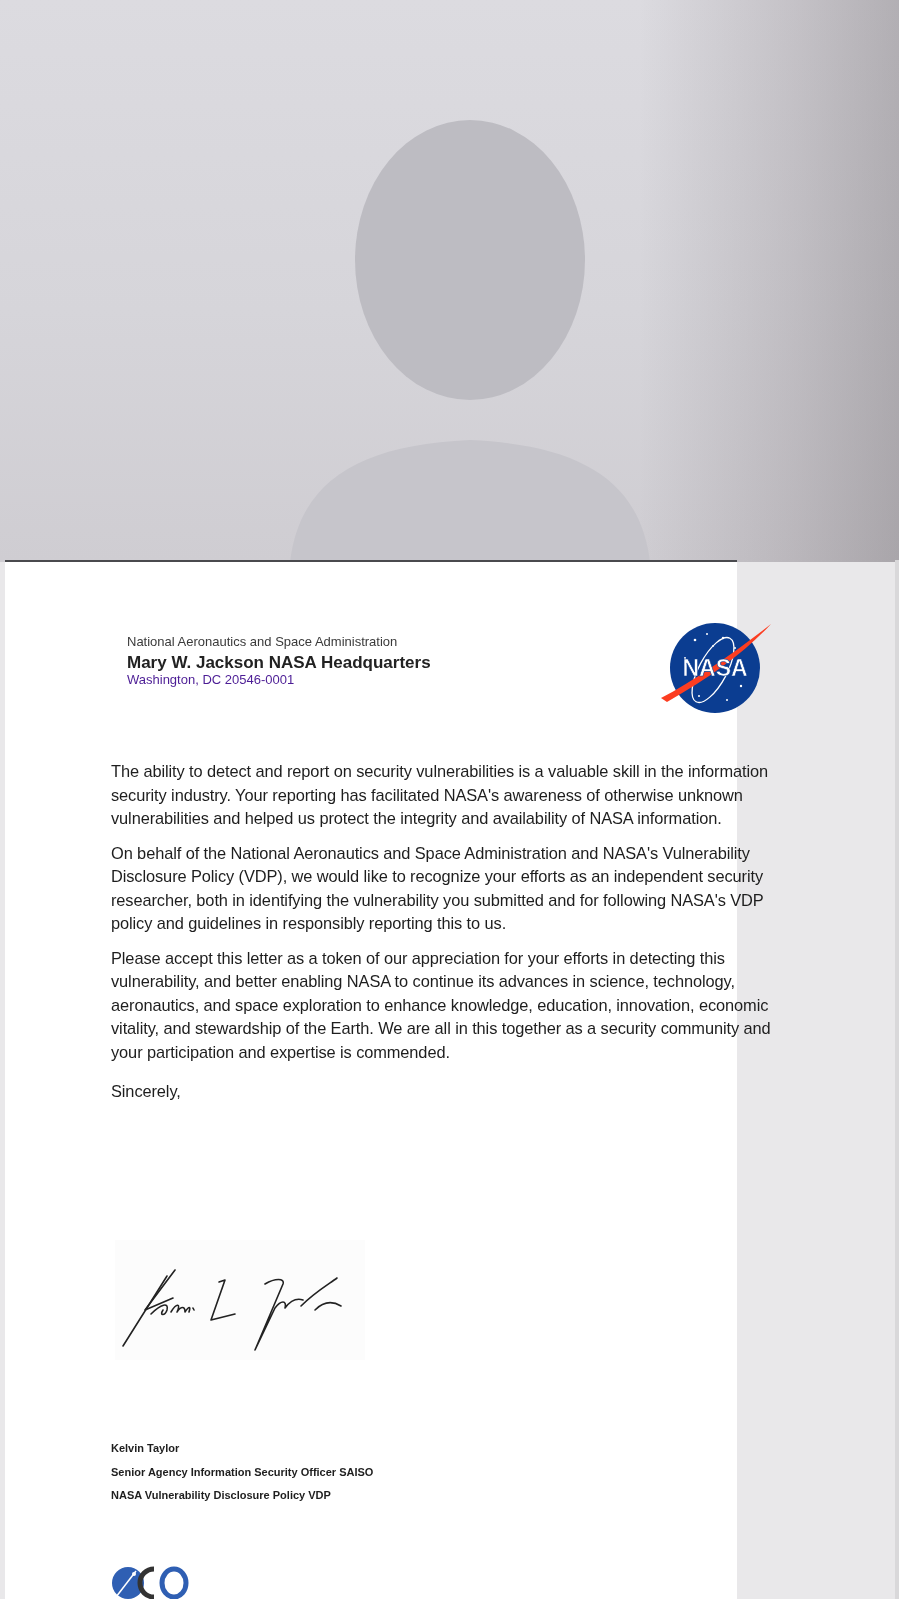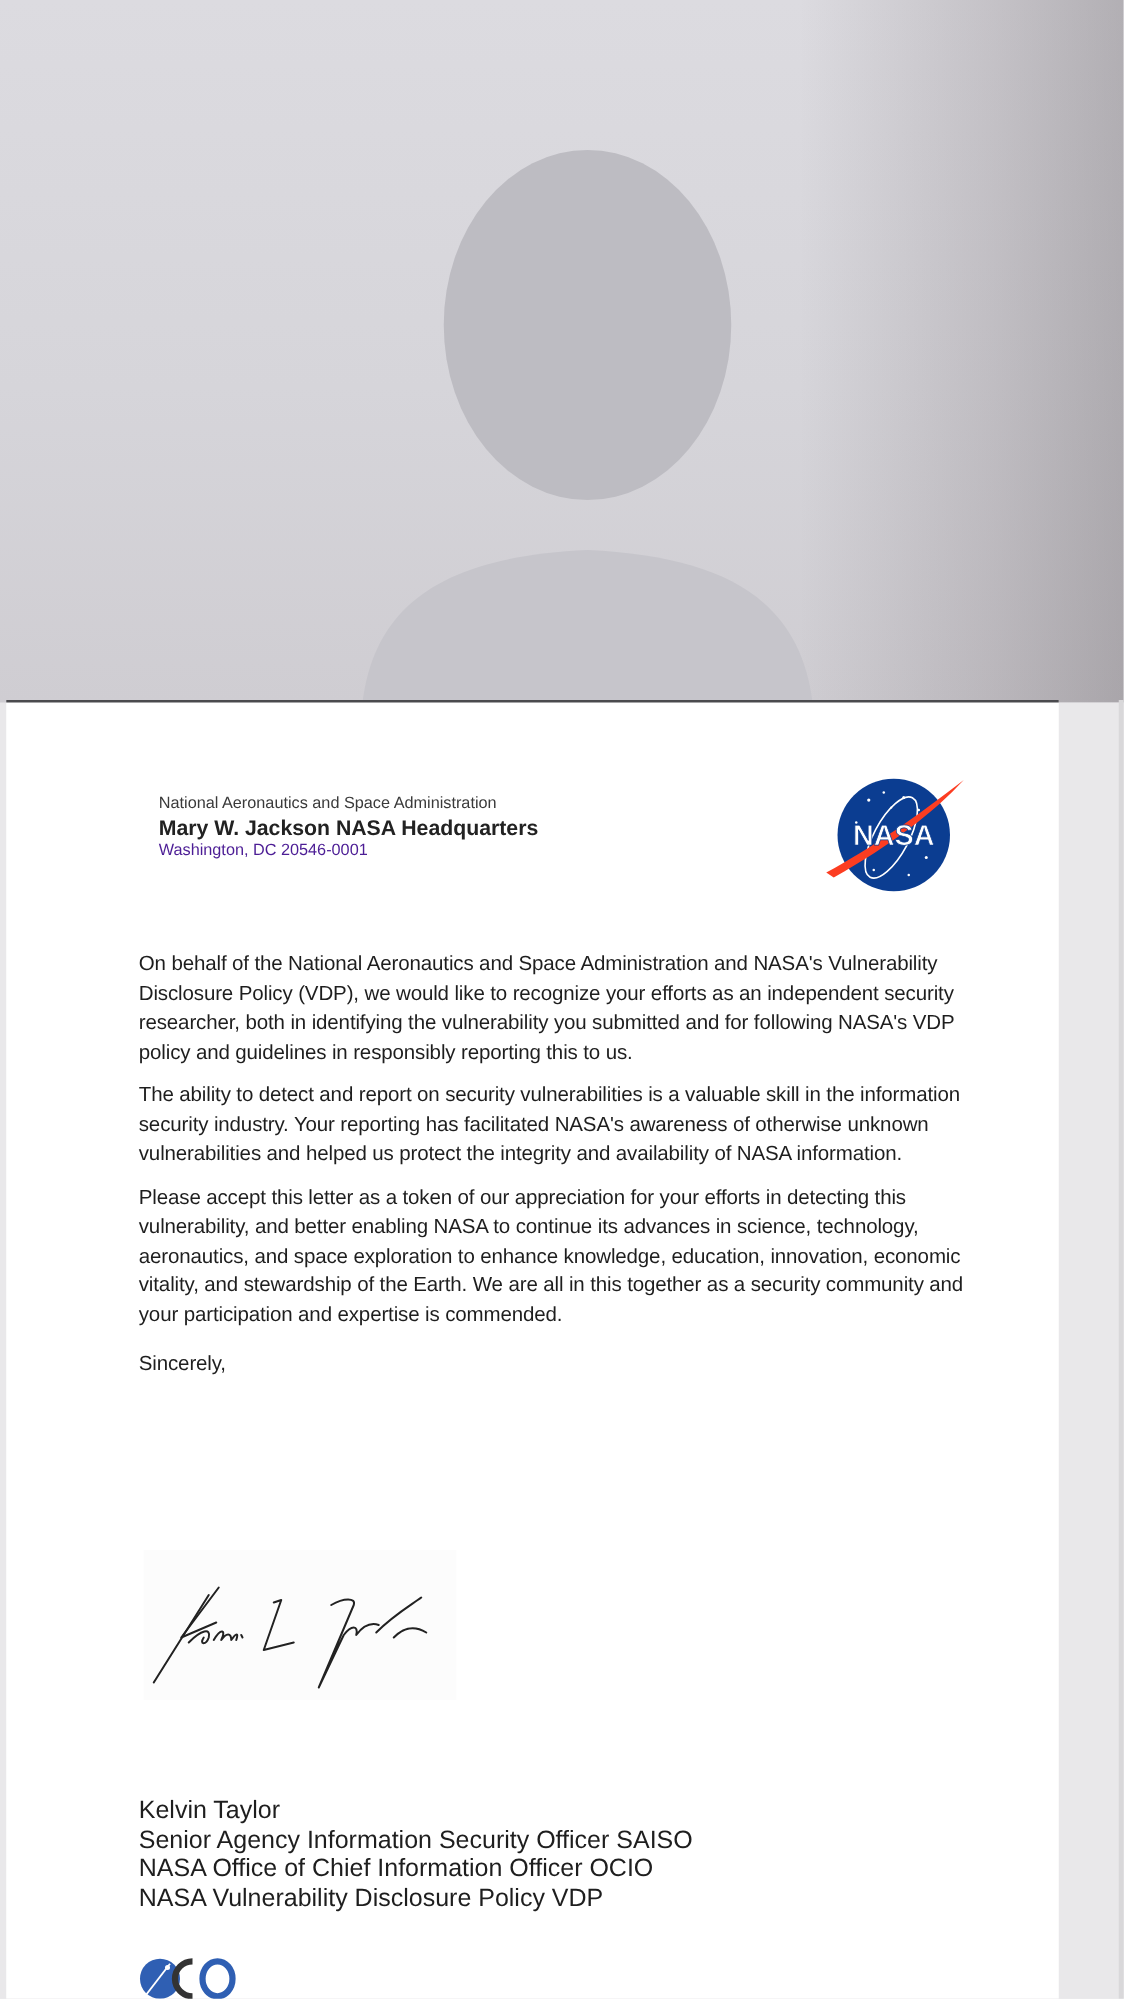--- a/index.html
+++ b/index.html
@@ -34,21 +34,21 @@
     .photo .silhouette {
       position: absolute;
       left: 290px; top: 60px;
       width: 360px; height: 502px;
     }
 
     
     .letter {
       position: absolute;
       left: 5px; top: 560px;
-      width: 842px; height: 1039px;
+      width: 732px; height: 1039px;
       background: #ffffff;
       border-top: 2px solid #4a4a4e;
       box-sizing: border-box;
     }
     .right-edge {
       position: absolute;
       left: 895px; top: 560px;
       width: 4px; height: 1039px;
       background: #d9d8da;
     }
@@ -87,22 +87,23 @@
       position: absolute;
       left: 110px; top: 678px;
       width: 250px; height: 120px;
       background: #fcfcfc;
     }
 
     .signer {
       position: absolute;
       left: 106px; top: 875px;
       color: #1e1e1e;
-      font-size: 20px;
+      font-size: 11px;
       line-height: 23.5px;
+      font-weight: bold;
     }
 
     .ocio-logo {
       position: absolute;
       left: 105px; top: 1003px;
       width: 82px; height: 36px;
     }
   </style>
 </head>
 <body>
@@ -139,22 +140,22 @@
         <circle cx="44" cy="82" r="1"></circle>
           <circle cx="72" cy="86" r="1"></circle>
           <circle cx="58" cy="32" r="0.9"></circle>
       </g>
       <ellipse cx="58" cy="56" rx="36" ry="14" fill="none" stroke="#ffffff" stroke-width="1.3" transform="rotate(-62 58 56)"></ellipse>
       <path d="M6,84 C40,66 80,38 116,10 C92,36 58,62 12,88 Z" fill="#fc3d21"></path>
       <text x="60" y="62" text-anchor="middle" font-family="Liberation Sans, sans-serif" font-weight="bold" font-size="23" fill="#ffffff" stroke="#0b3d91" stroke-width="0.6">NASA</text>
     </svg>
 
     <div class="body">
+      <p>The ability to detect and report on security vulnerabilities is a valuable skill in the information security industry. Your reporting has facilitated NASA's awareness of otherwise unknown vulnerabilities and helped us protect the integrity and availability of NASA information.</p>
       <p>On behalf of the National Aeronautics and Space Administration and NASA's Vulnerability Disclosure Policy (VDP), we would like to recognize your efforts as an independent security researcher, both in identifying the vulnerability you submitted and for following NASA's VDP policy and guidelines in responsibly reporting this to us.</p>
-      <p>The ability to detect and report on security vulnerabilities is a valuable skill in the information security industry. Your reporting has facilitated NASA's awareness of otherwise unknown vulnerabilities and helped us protect the integrity and availability of NASA information.</p>
       <p>Please accept this letter as a token of our appreciation for your efforts in detecting this vulnerability, and better enabling NASA to continue its advances in science, technology, aeronautics, and space exploration to enhance knowledge, education, innovation, economic vitality, and stewardship of the Earth. We are all in this together as a security community and your participation and expertise is commended.</p>
       <div class="closing">Sincerely,</div>
     </div>
 
     <svg class="signature" viewBox="0 0 250 120">
       <g fill="none" stroke="#222" stroke-width="1.6" stroke-linecap="round" stroke-linejoin="round">
         <path d="M8,106 L52,36"></path>
         <path d="M60,30 L30,70 L58,58"></path>
         <path d="M36,74 C46,64 54,62 52,70 C50,76 44,76 48,70"></path>
         <path d="M56,72 C62,62 66,64 62,72 C66,66 70,66 70,72 C74,66 76,66 74,72"></path>
@@ -162,21 +163,20 @@
         <path d="M104,42 L110,40 L96,80 L120,74"></path>
         <path d="M150,44 C160,38 170,38 168,44 L140,110 L160,68 C166,60 172,60 170,68 C176,60 182,58 188,60"></path>
         <path d="M186,66 C200,52 214,44 222,38"></path>
         <path d="M200,70 C208,62 216,60 226,66"></path>
       </g>
     </svg>
 
     <div class="signer">
       <div>Kelvin Taylor</div>
       <div>Senior Agency Information Security Officer SAISO</div>
-      <div>NASA Office of Chief Information Officer OCIO</div>
       <div>NASA Vulnerability Disclosure Policy VDP</div>
     </div>
 
     <svg class="ocio-logo" viewBox="0 0 82 36">
       <circle cx="18" cy="18" r="16" fill="#2f5fb3"></circle>
       <path d="M6,32 L26,6" stroke="#ffffff" stroke-width="1.5"></path>
       <circle cx="24" cy="9" r="2" fill="#ffffff"></circle>
       <path d="M44,4 A14,14 0 1 0 44,32" fill="none" stroke="#333" stroke-width="5"></path>
       <ellipse cx="64" cy="18" rx="12" ry="14" fill="none" stroke="#2f5fb3" stroke-width="5"></ellipse>
     </svg>

